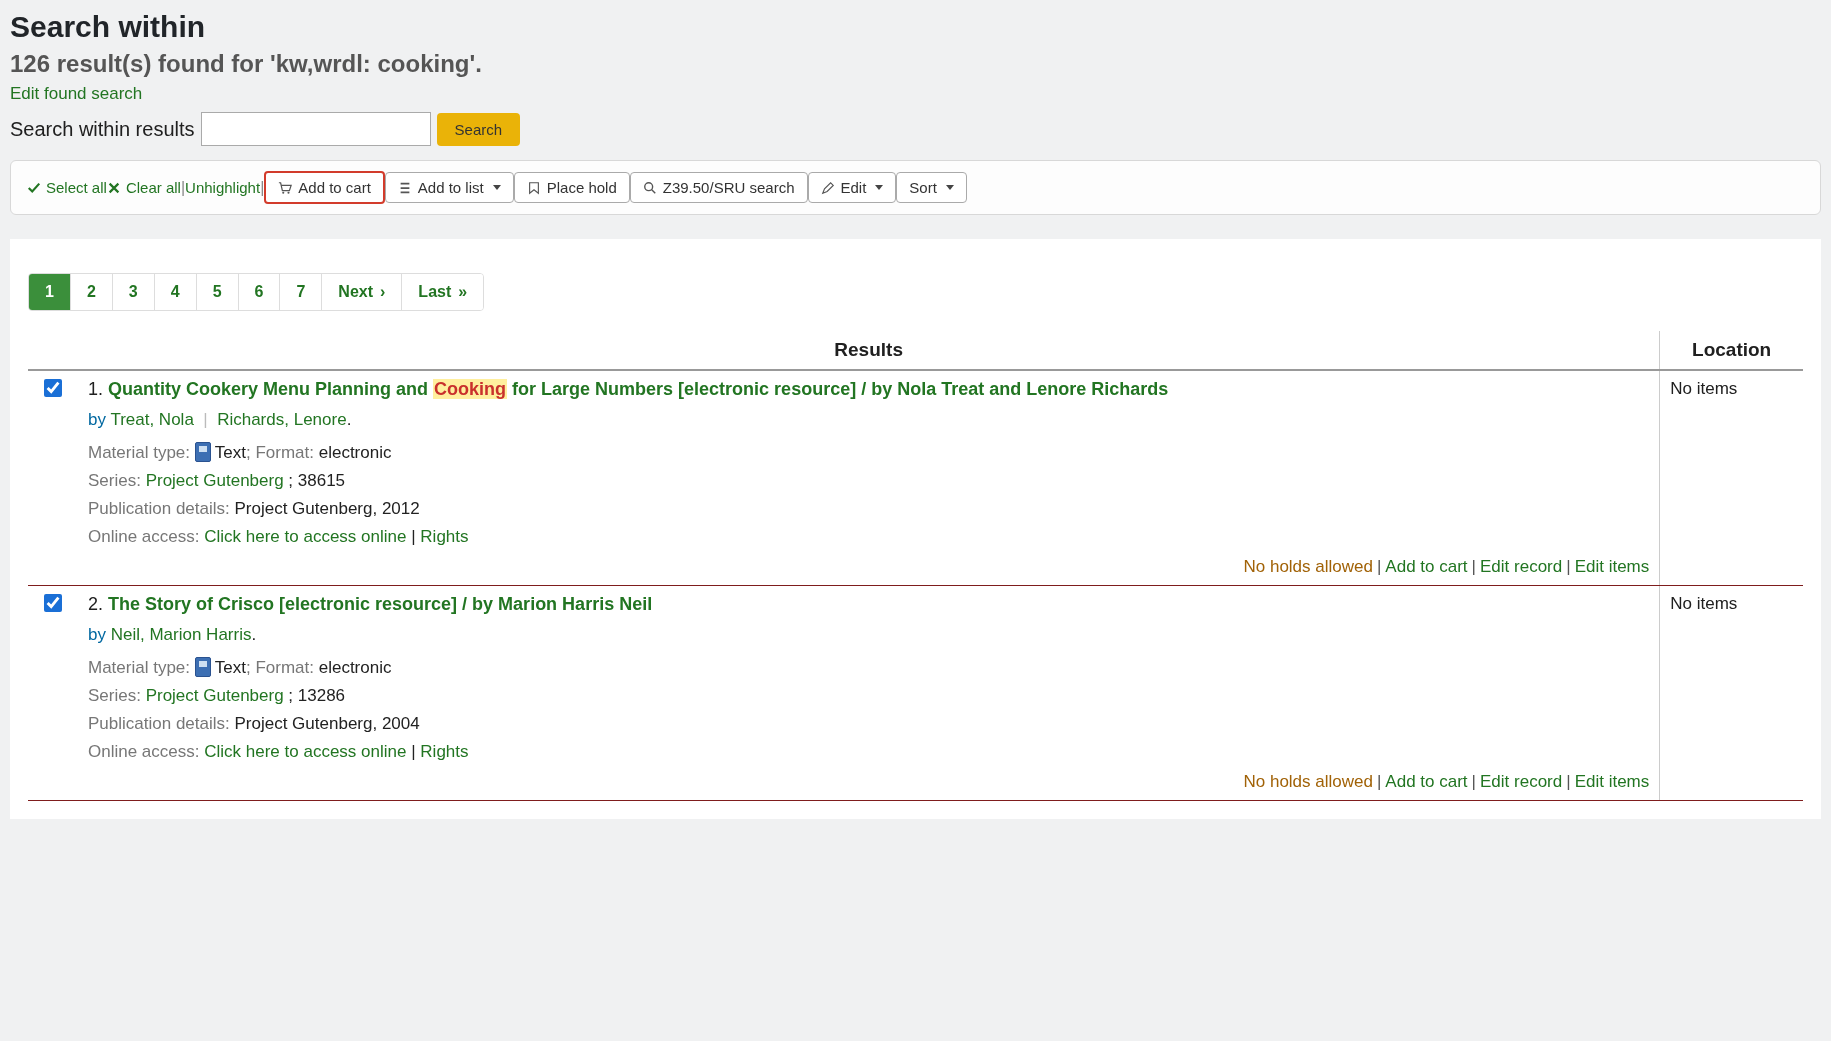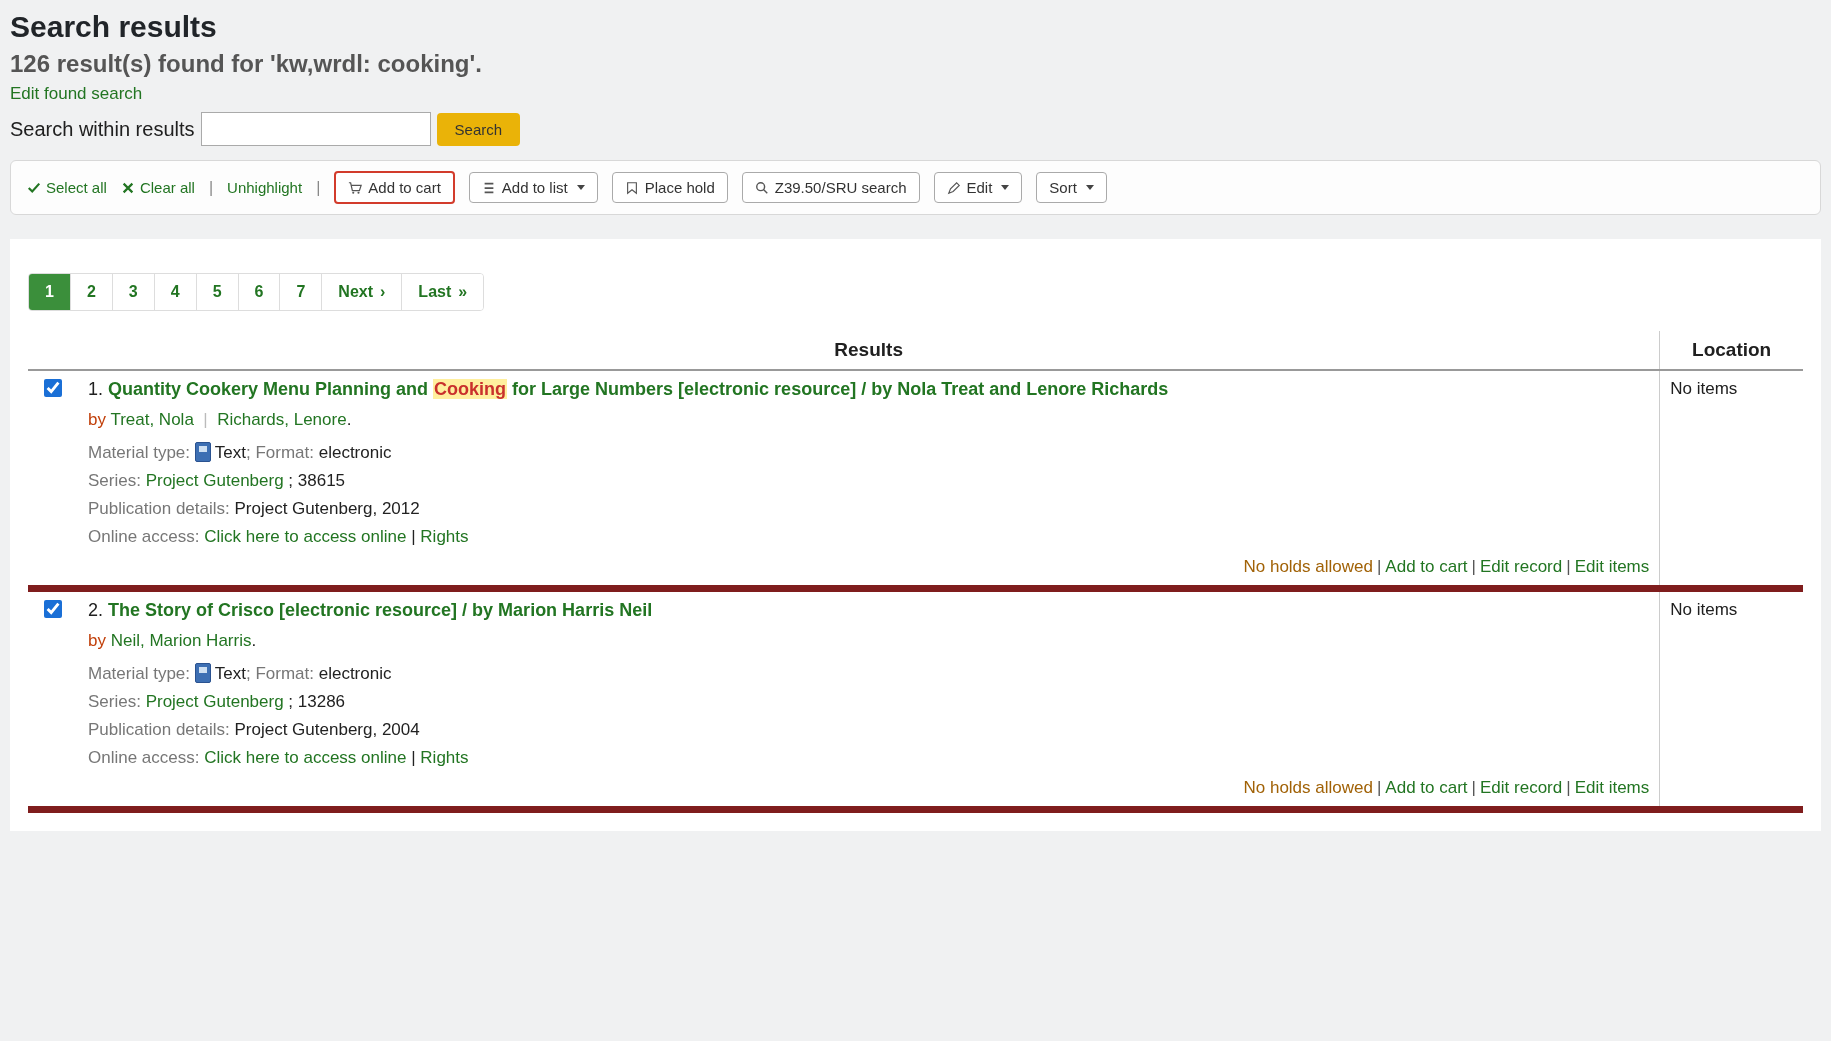--- a/index.html
+++ b/index.html
@@ -53,21 +53,20 @@
     cursor: pointer;
     color: #333;
   }
   .toolbar {
     background: #fdfdfd;
     border: 1px solid #d8d8d8;
     border-radius: 6px;
     padding: 10px 16px;
     display: flex;
     align-items: center;
-    gap: 14px;
     flex-wrap: wrap;
   }
   .toolbar .link-action {
     color: #227522;
     cursor: pointer;
     display: inline-flex;
     align-items: center;
     gap: 5px;
     font-size: 15px;
   }
@@ -129,34 +128,34 @@
     font-weight: 700;
     padding: 8px 10px;
     border-bottom: 2px solid #999;
     text-align: center;
   }
   .results-table th.col-results { }
   .results-table th.col-location { border-left: 1px solid #ccc; }
   .results-table td {
     vertical-align: top;
     padding: 8px 10px;
-    border-bottom: 7px solid #7f1d1d;
+    border-bottom: 1px solid #7f1d1d;
   }
   .results-table td.loc-cell { border-left: 1px solid #ccc; font-size: 17px; }
   .chk-cell { width: 50px; text-align: center; padding-top: 12px; }
   .row-check {
     width: 18px; height: 18px;
     accent-color: #1a6fd6;
     cursor: pointer;
   }
   .result-title-line { font-size: 18px; margin-bottom: 10px; }
   .result-title-link { color: #227522; font-weight: 700; text-decoration: none; cursor: pointer; }
   .hl-term { background: #ffef9e; color: #c9302c; font-weight: 700; padding: 0 1px; }
   .by-line { font-size: 17px; margin-bottom: 12px; }
-  .by-label { color: #c2410c; }
+  .by-label { color: #0369a1; }
   .author-link { color: #227522; text-decoration: none; cursor: pointer; }
   .meta-line { font-size: 17px; margin-bottom: 8px; }
   .meta-label { color: #777; }
   .meta-val { color: #222; }
   .book-icon {
     width: 16px; height: 20px;
     background: #3d6fb3;
     border: 1px solid #2a5290;
     display: inline-block;
     vertical-align: -4px;
@@ -177,21 +176,21 @@
   .row-actions .txt { color: #a16207; }
   .row-actions a { color: #227522; text-decoration: none; cursor: pointer; }
   .row-actions .divider { color: #555; margin: 0 4px; }
   svg.ico { width: 14px; height: 14px; }
 </style>
 </head>
 <body>
 
 
 
-<h1 class="page-title">Search results</h1>
+<h1 class="page-title">Search within</h1>
 <div class="result-summary">126 result(s) found for 'kw,wrdl: cooking'.</div>
 <a class="edit-search">Edit found search</a>
 
 <div class="search-within-row">
   <span class="search-within-label">Search within results</span>
   <input class="search-within-input" type="text" style="">
   <button class="search-button">Search</button>
 </div>
 
 <div class="toolbar">

